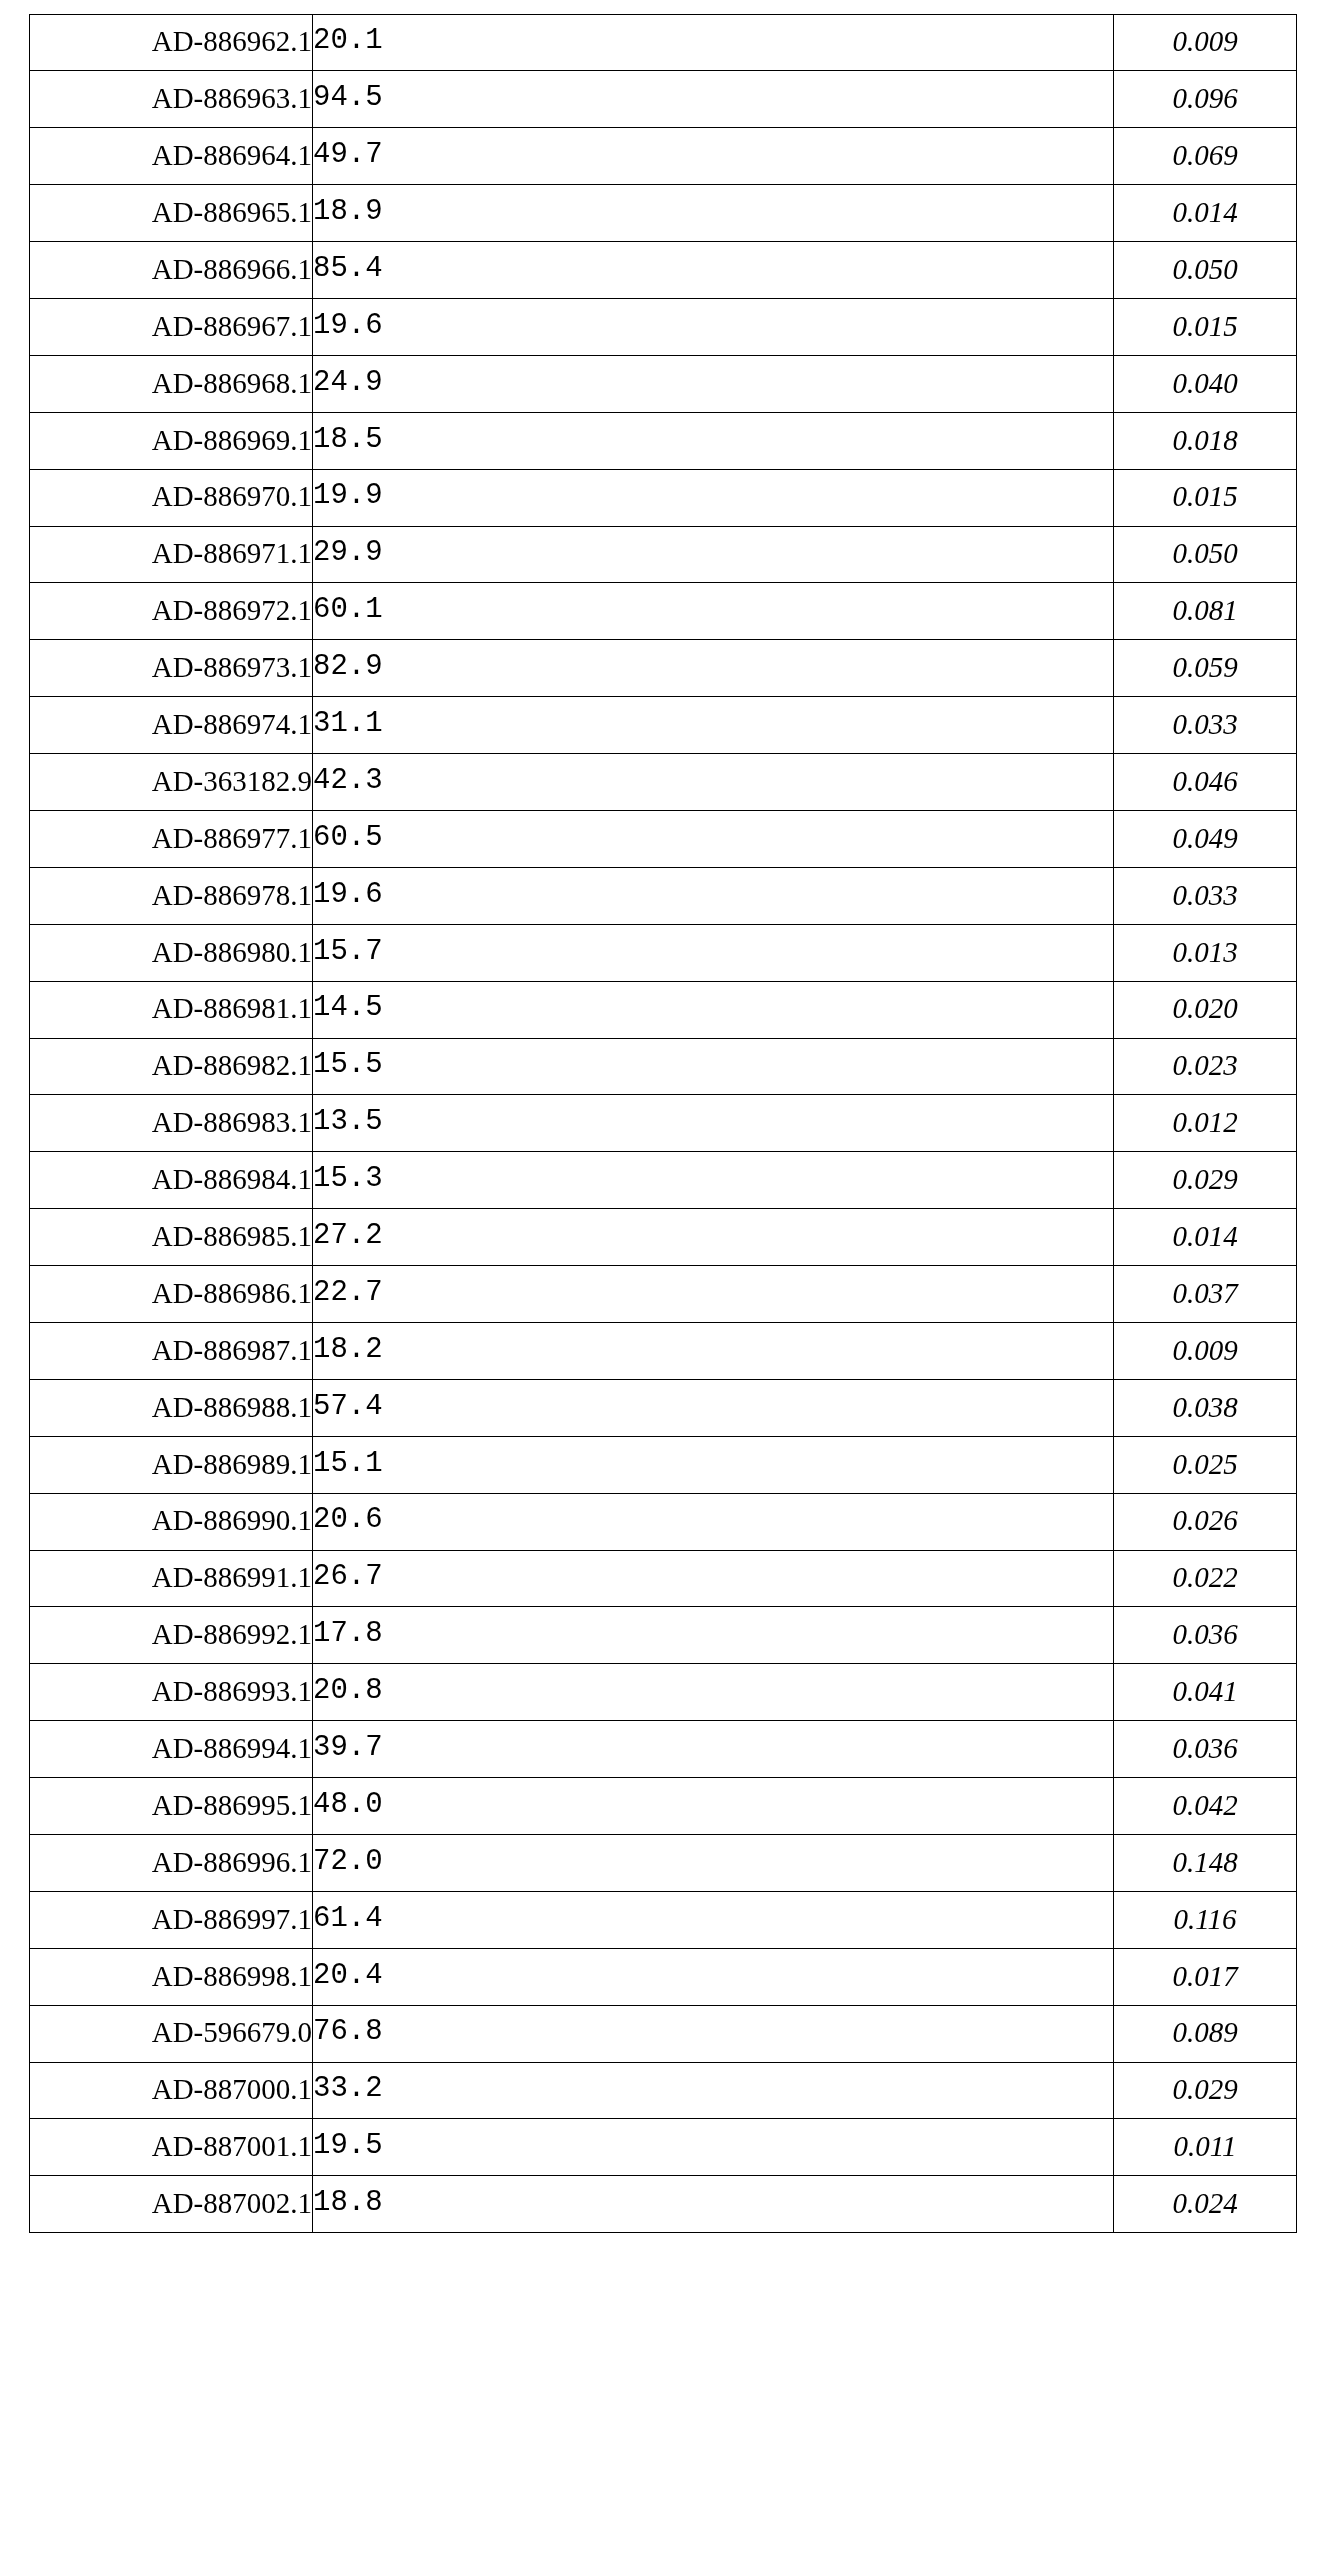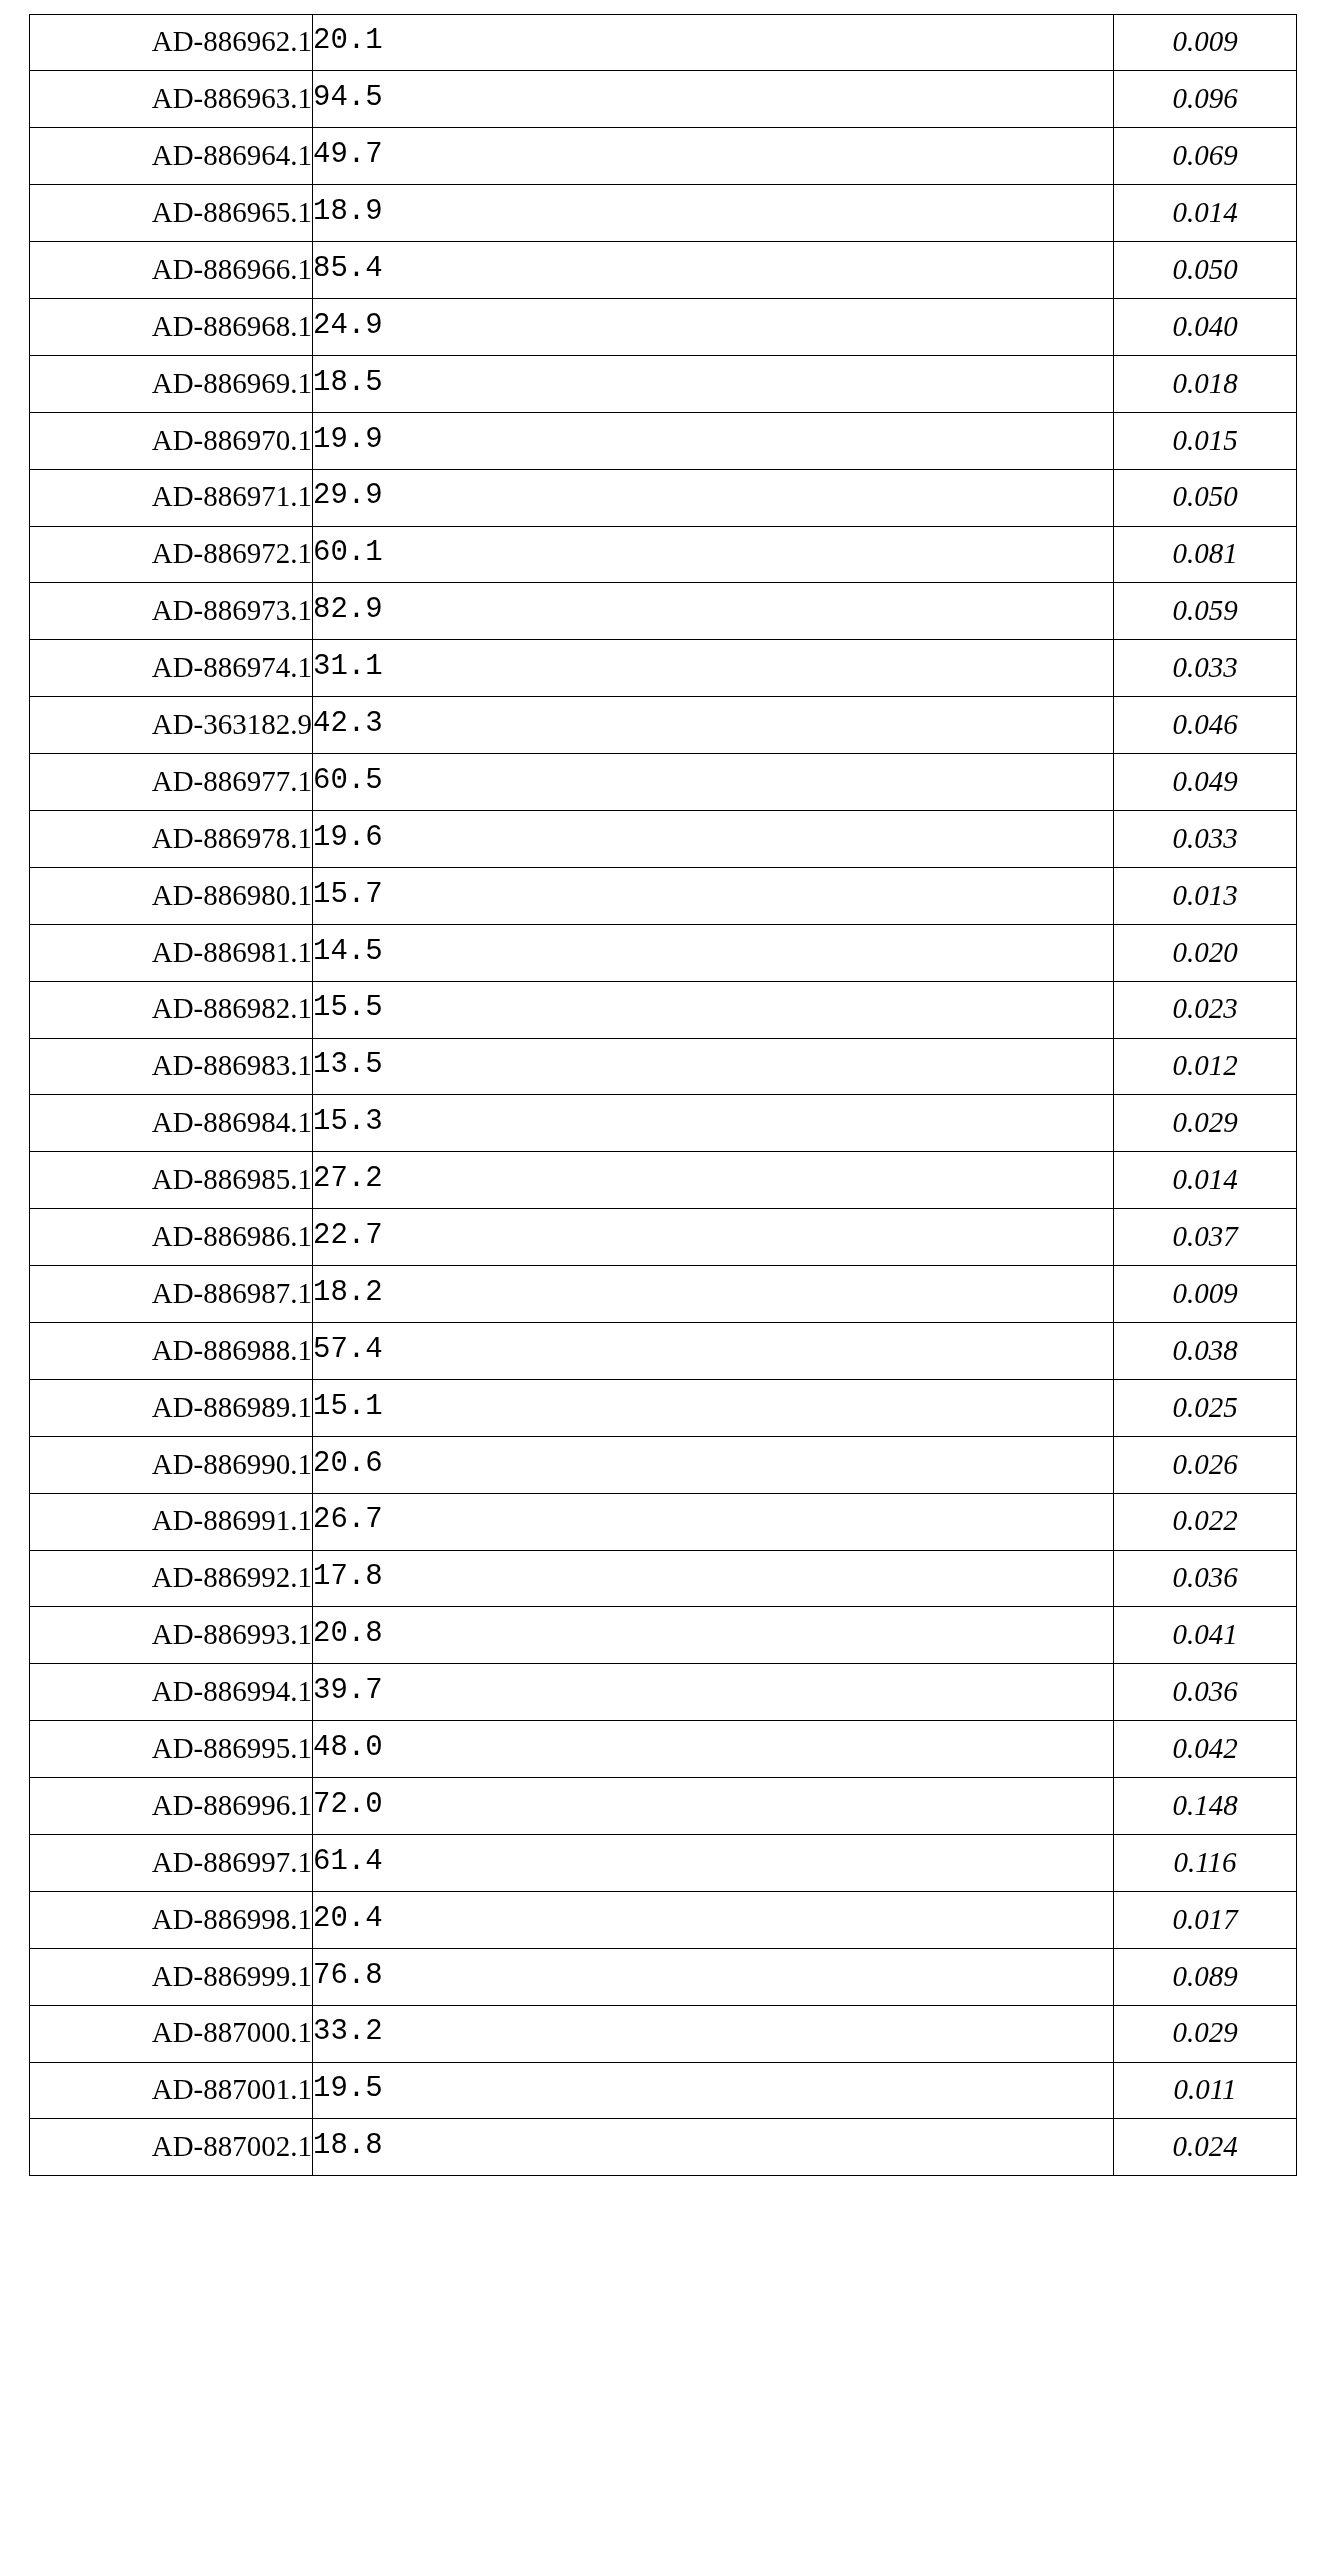--- a/index.html
+++ b/index.html
@@ -75,20 +75,25 @@
           <td class="col-id">AD-886965.1</td>
           <td class="col-val">18.9</td>
           <td class="col-err">0.014</td>
         </tr>
         <tr>
           <td class="col-id">AD-886966.1</td>
           <td class="col-val">85.4</td>
           <td class="col-err">0.050</td>
         </tr>
         <tr>
+          <td class="col-id">AD-886967.1</td>
+          <td class="col-val">19.6</td>
+          <td class="col-err">0.015</td>
+        </tr>
+        <tr>
           <td class="col-id">AD-886968.1</td>
           <td class="col-val">24.9</td>
           <td class="col-err">0.040</td>
         </tr>
         <tr>
           <td class="col-id">AD-886969.1</td>
           <td class="col-val">18.5</td>
           <td class="col-err">0.018</td>
         </tr>
         <tr>
@@ -220,21 +225,21 @@
           <td class="col-id">AD-886997.1</td>
           <td class="col-val">61.4</td>
           <td class="col-err">0.116</td>
         </tr>
         <tr>
           <td class="col-id">AD-886998.1</td>
           <td class="col-val">20.4</td>
           <td class="col-err">0.017</td>
         </tr>
         <tr>
-          <td class="col-id">AD-886999.1</td>
+          <td class="col-id">AD-596679.0</td>
           <td class="col-val">76.8</td>
           <td class="col-err">0.089</td>
         </tr>
         <tr>
           <td class="col-id">AD-887000.1</td>
           <td class="col-val">33.2</td>
           <td class="col-err">0.029</td>
         </tr>
         <tr>
           <td class="col-id">AD-887001.1</td>

